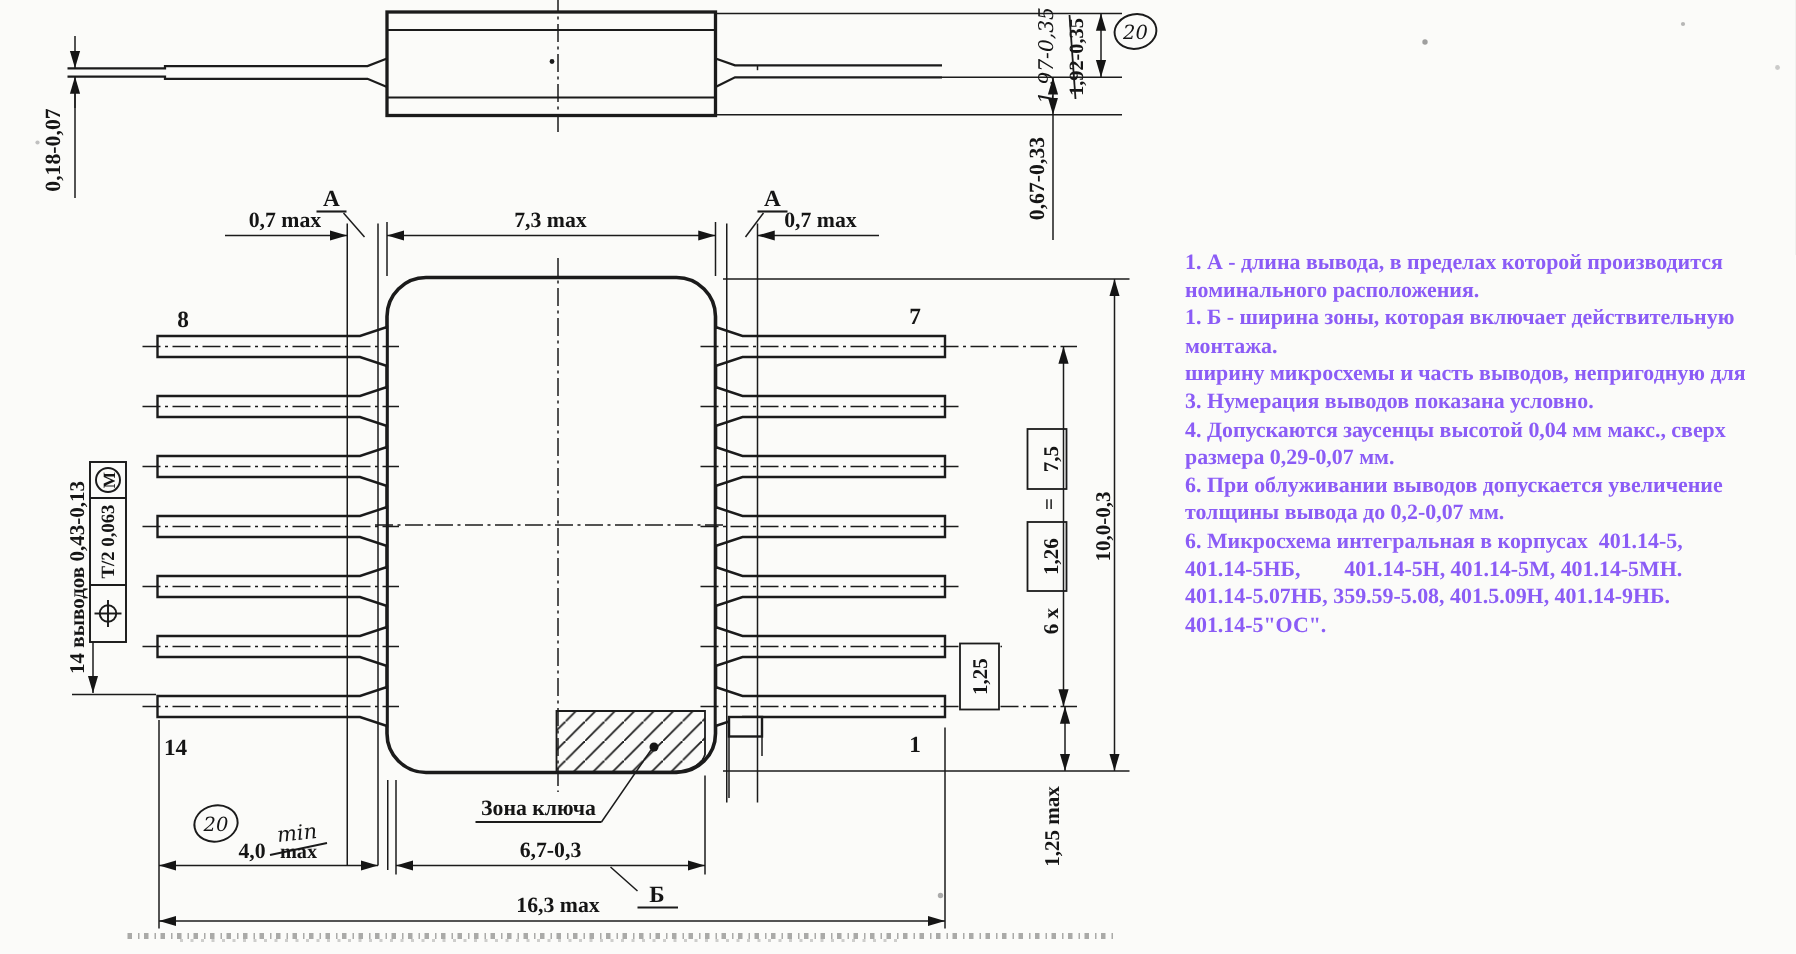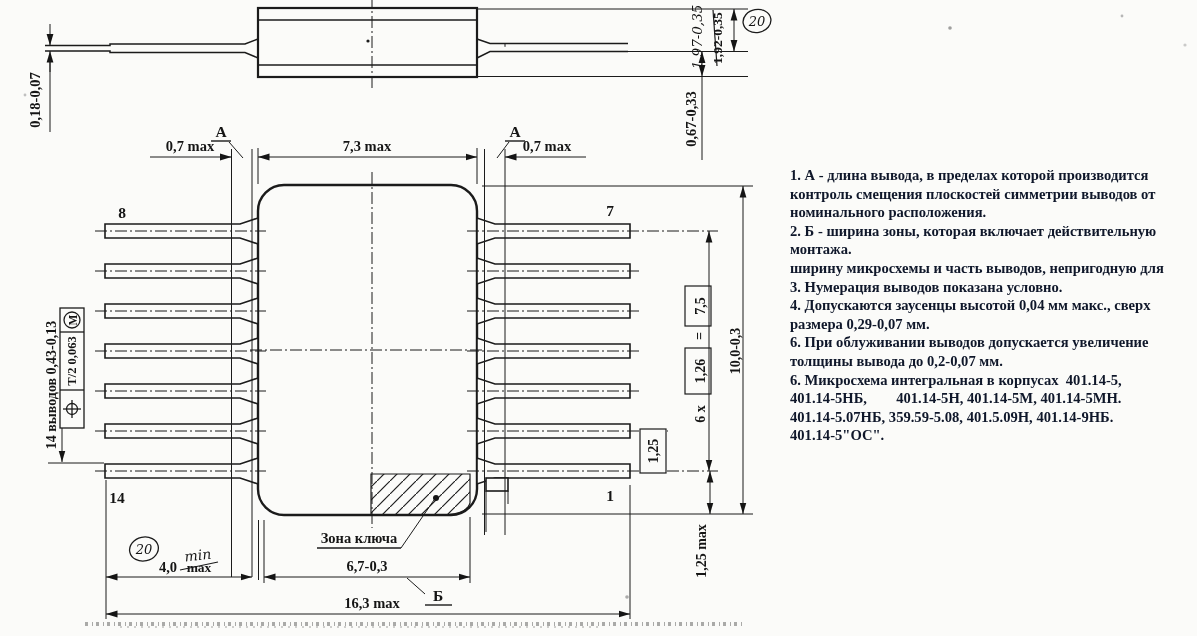--- a/index.html
+++ b/index.html
@@ -1,21 +1,21 @@
 <!DOCTYPE html>
 <html><head>
 <meta charset="utf-8">
 <style>
   html,body{margin:0;padding:0;background:#e8e8e6;}
   #canvas{position:relative;width:1197px;height:636px;background:#fbfbf9;overflow:hidden;
           font-family:"Liberation Serif",serif;color:#141414;}
   svg text{font-family:"Liberation Serif",serif;font-weight:bold;fill:#151515;}
   svg .hw{font-family:"DejaVu Serif",serif;font-style:italic;font-weight:normal;}
   #notes{position:absolute;left:790px;top:166px;width:400px;}
-  .note-line{white-space:pre;font-size:14.6px;line-height:18.6px;font-weight:bold;color:#0f172a;}
+  .note-line{white-space:pre;font-size:14.6px;line-height:18.6px;font-weight:bold;color:#8b5cf6;}
 </style>
 </head>
 <body>
 
 <div id="canvas">
 
 <svg width="1197" height="636" viewBox="0 0 1197 636">
   <defs>
     <marker id="ae" orient="auto" markerWidth="13" markerHeight="9" refX="11.5" refY="4" markerUnits="userSpaceOnUse">
       <path d="M0,0.6 L11.5,4 L0,7.4 Z" fill="#151515"></path>
@@ -237,23 +237,22 @@
     <circle cx="912" cy="270" r="1.4" fill="#888" opacity="0.6"></circle>
     <circle cx="627" cy="597" r="1.8" fill="#777" opacity="0.6"></circle>
     <circle cx="25" cy="95" r="1.4" fill="#999" opacity="0.6"></circle>
     <circle cx="1185" cy="45" r="1.6" fill="#999" opacity="0.5"></circle>
   </g>
 </svg>
 
 
 <div id="notes">
   <div class="note-line">1. А - длина вывода, в пределах которой производится</div>
-  <div class="note-line">контроль смещения плоскостей симметрии выводов от</div>
   <div class="note-line">номинального расположения.</div>
-  <div class="note-line">2. Б - ширина зоны, которая включает действительную</div>
+  <div class="note-line">1. Б - ширина зоны, которая включает действительную</div>
   <div class="note-line">монтажа.</div>
   <div class="note-line">ширину микросхемы и часть выводов, непригодную для</div>
   <div class="note-line">3. Нумерация выводов показана условно.</div>
   <div class="note-line">4. Допускаются заусенцы высотой 0,04 мм макс., сверх</div>
   <div class="note-line">размера 0,29-0,07 мм.</div>
   <div class="note-line">6. При облуживании выводов допускается увеличение</div>
   <div class="note-line">толщины вывода до 0,2-0,07 мм.</div>
   <div class="note-line">6. Микросхема интегральная в корпусах  401.14-5,</div>
   <div class="note-line">401.14-5НБ,        401.14-5Н, 401.14-5М, 401.14-5МН.</div>
   <div class="note-line">401.14-5.07НБ, 359.59-5.08, 401.5.09Н, 401.14-9НБ.</div>

